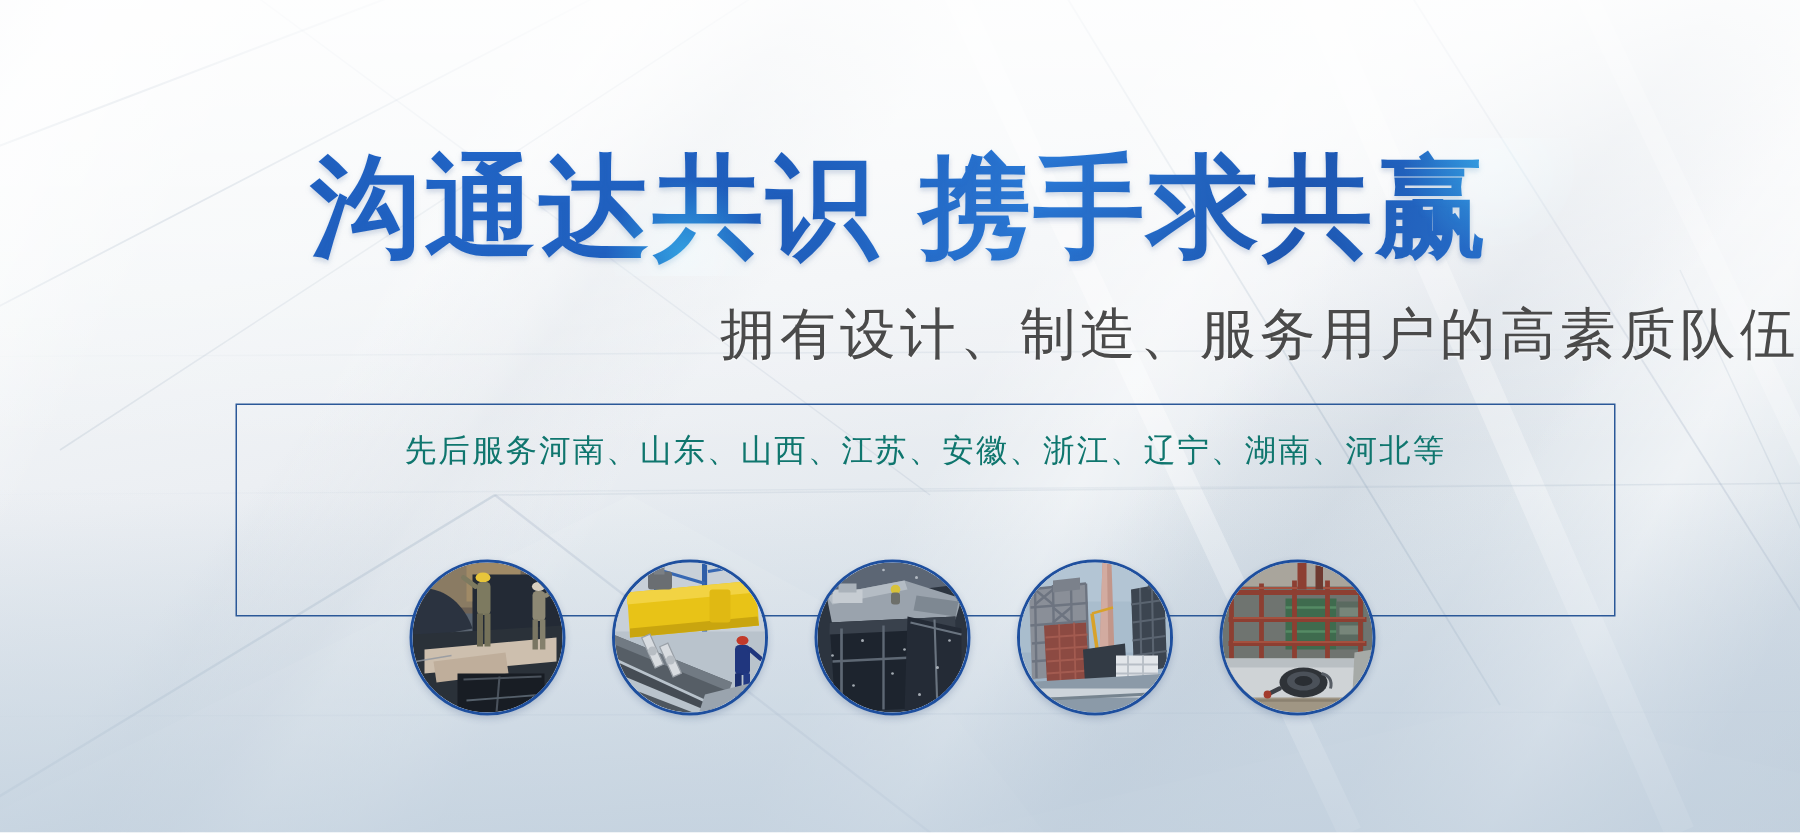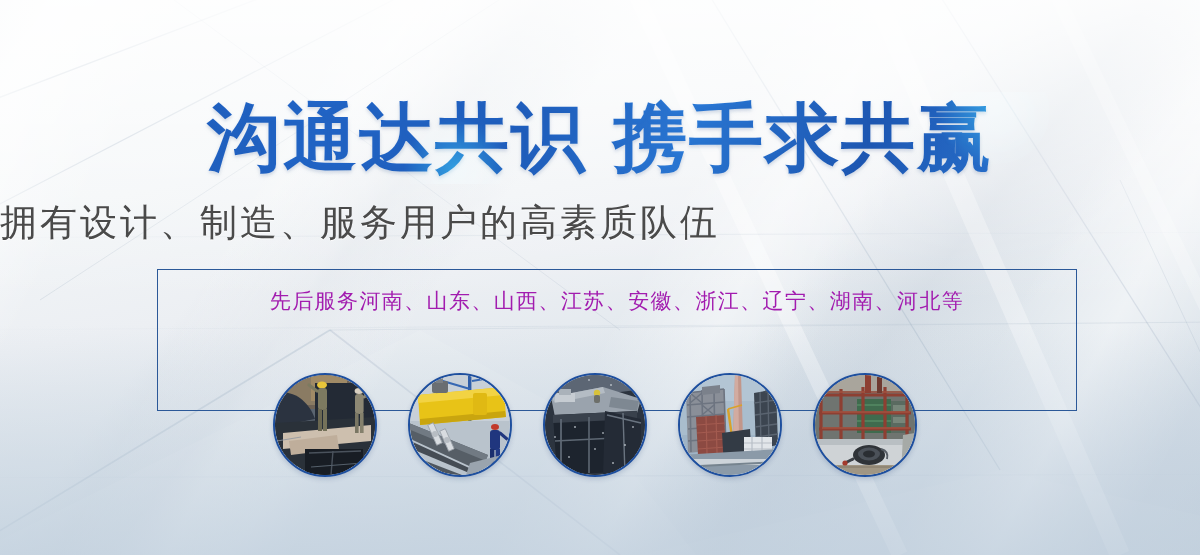--- a/index.html
+++ b/index.html
@@ -127,21 +127,21 @@
     background:
       radial-gradient(circle at 38% 85%, rgba(40,190,255,0.55) 0, rgba(40,190,255,0) 7%),
       radial-gradient(circle at 83% 18%, rgba(40,190,255,0.50) 0, rgba(40,190,255,0) 6%);
   }
 
   
   .subtitle {
     position: absolute;
     left: 0; right: 0;
     top: 198px;
-    text-align: left;
+    text-align: right;
     font-size: 37px;
     line-height: 50px;
     font-weight: 400;
     letter-spacing: 3px;
     color: #4a4a4a;
     white-space: nowrap;
     text-shadow: 0 1px 1px rgba(255,255,255,0.8);
   }
 
   
@@ -152,21 +152,21 @@
     width: 920px;
     height: 142px;
     border: 1px solid #2b5898;
     box-sizing: border-box;
   }
   .infobox-lines {
     position: absolute;
     left: 0; right: 0;
     top: 14px;
     text-align: center;
-    color: #a21caf;
+    color: #0f766e;
   }
   .infobox-lines .line {
     font-size: 21px;
     line-height: 33px;
     letter-spacing: 1.4px;
     white-space: nowrap;
   }
 
   
   .circles {

